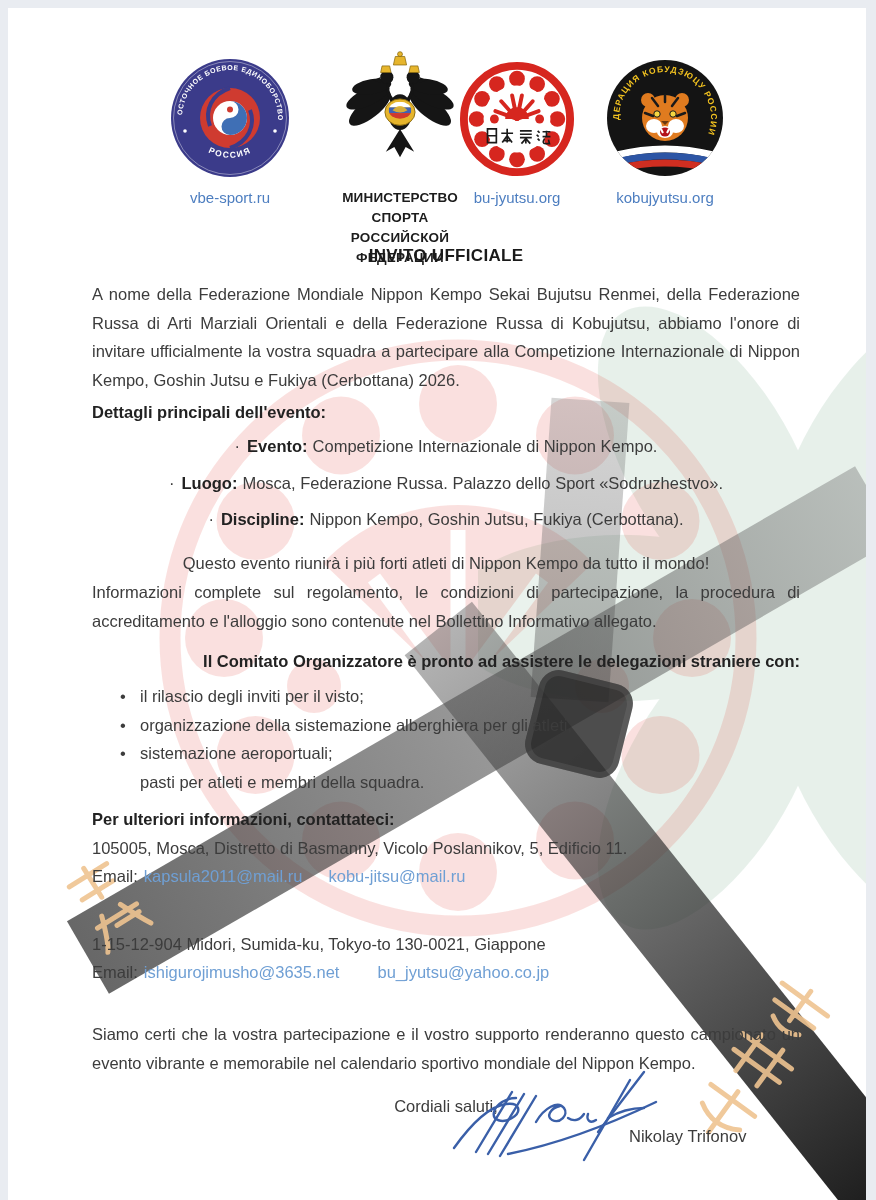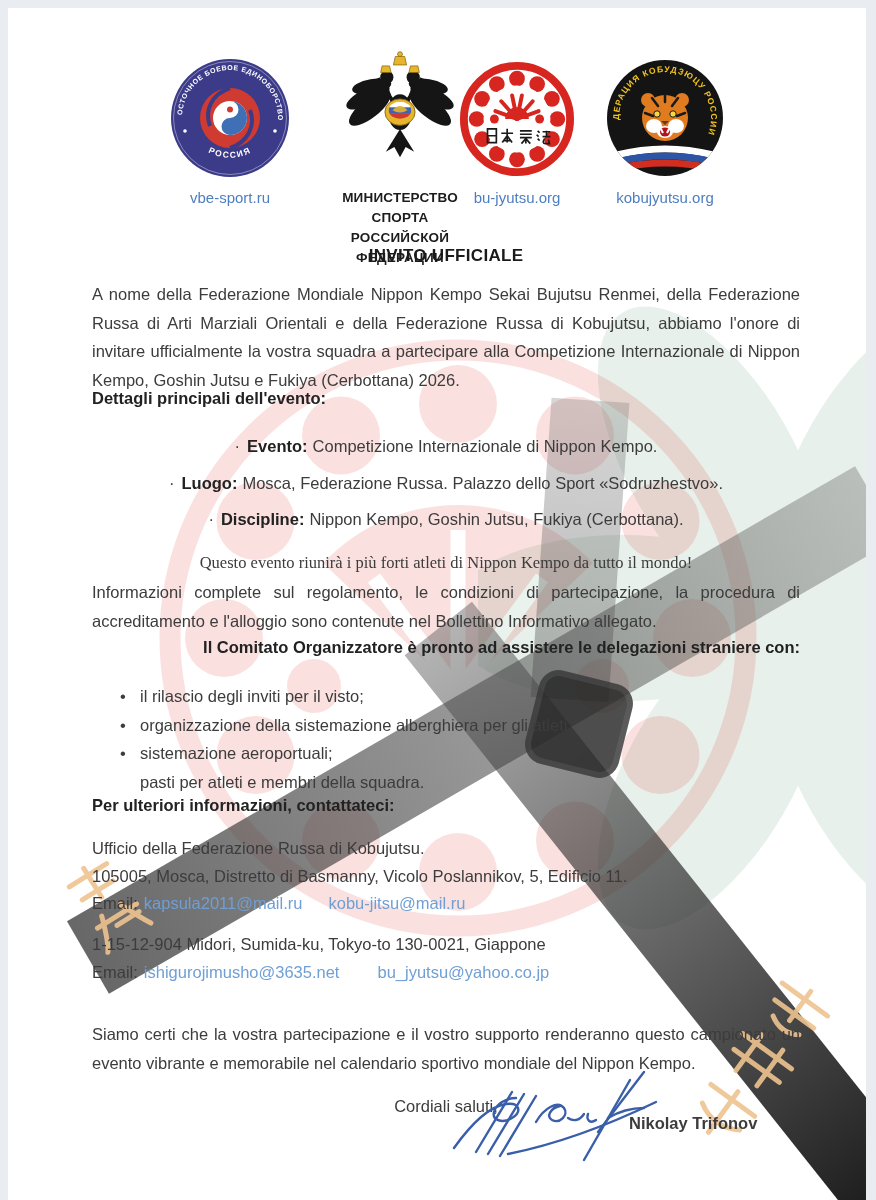--- a/index.html
+++ b/index.html
@@ -28,33 +28,33 @@
   .logos{position:absolute;left:0;top:0;width:100%;height:240px;z-index:2;}
   .logo-block{position:absolute;text-align:center;}
   .logo-link{font-size:15px;color:#4d7ec0;margin-top:7px;}
   .ministry-label{font-size:13.5px;font-weight:bold;color:#1c1c1c;line-height:20px;letter-spacing:.2px;margin-top:4px;}
 
   
   .content{position:absolute;left:84px;top:0;width:708px;z-index:3;color:#3c3c3c;font-size:16.5px;}
   .abs{position:absolute;width:708px;margin:0;}
   .title{text-align:center;font-weight:bold;color:#1a1a1a;font-size:17px;letter-spacing:.3px;}
   .para{line-height:28.5px;text-align:justify;}
-  .head{font-weight:bold;color:#222222;}
+  .head{font-weight:bold;color:#222222;margin-top:14px;}
   .dline{line-height:28.5px;text-align:center;}
   .dline .dot{margin-right:7px;}
   .dline b{color:#222222;margin-right:5px;}
   .blist p{position:relative;line-height:28.5px;margin:0;padding-left:48px;}
   .blist .bullet{position:absolute;left:28px;}
   .cline{line-height:27.5px;}
   .email-link{color:#6f9fd4;}
   .em1{margin-right:26px;}
   .em1b{margin-right:38px;}
   .signrow{height:60px;}
   .sig-svg{position:absolute;left:356px;top:-46px;}
-  .sig-name{position:absolute;left:537px;top:0;font-weight:bold;}
+  .sig-name{position:absolute;left:537px;top:13px;}
 </style>
 </head>
 <body>
 
 <div class="canvas">
 <div class="page">
 
   <div class="watermark">
     <svg class="wm-green" width="640" height="640" viewBox="0 0 200 200">
       <g fill="#2f7d4e">
@@ -255,37 +255,36 @@
     <p class="abs para" style="top:272px;">A nome della Federazione Mondiale Nippon Kempo Sekai Bujutsu Renmei, della Federazione Russa di Arti Marziali Orientali e della Federazione Russa di Kobujutsu, abbiamo l'onore di invitare ufficialmente la vostra squadra a partecipare alla Competizione Internazionale di Nippon Kempo, Goshin Jutsu e Fukiya (Cerbottana) 2026.</p>
 
     <p class="abs head" style="top:381px;">Dettagli principali dell'evento:</p>
 
     <div class="abs" style="top:424px;">
       <p class="dline" style="margin:0;"><span class="dot">·</span><b>Evento:</b><span>Competizione Internazionale di Nippon Kempo.</span></p>
       <p class="dline" style="margin:8px;"><span class="dot">·</span><b>Luogo:</b><span>Mosca, Federazione Russa. Palazzo dello Sport «Sodruzhestvo».</span></p>
       <p class="dline" style="margin:0;"><span class="dot">·</span><b>Discipline:</b><span>Nippon Kempo, Goshin Jutsu, Fukiya (Cerbottana).</span></p>
     </div>
 
-    <p class="abs dline" style="top:541px;font-family:Liberation Serif, serif;">Questo evento riunirà i più forti atleti di Nippon Kempo da tutto il mondo!</p>
+    <p class="abs dline" style="top:541px;">Questo evento riunirà i più forti atleti di Nippon Kempo da tutto il mondo!</p>
 
     <p class="abs para" style="top:570px;">Informazioni complete sul regolamento, le condizioni di partecipazione, la procedura di accreditamento e l'alloggio sono contenute nel Bollettino Informativo allegato.</p>
 
     <p class="abs head" style="top:630px;text-align:right;">Il Comitato Organizzatore è pronto ad assistere le delegazioni straniere con:</p>
 
     <div class="abs blist" style="top:674px;">
       <p><span class="bullet">•</span><span>il rilascio degli inviti per il visto;</span></p>
       <p><span class="bullet">•</span><span>organizzazione della sistemazione alberghiera per gli atleti;</span></p>
       <p><span class="bullet">•</span><span>sistemazione aeroportuali;</span></p>
       <p><span>pasti per atleti e membri della squadra.</span></p>
     </div>
 
     <p class="abs head" style="top:788px;">Per ulteriori informazioni, contattateci:</p>
 
     <div class="abs" style="top:827px;">
-      <div class="cline">Ufficio della Federazione Russa di Kobujutsu.</div>
       <div class="cline">105005, Mosca, Distretto di Basmanny, Vicolo Poslannikov, 5, Edificio 11.</div>
       <div class="cline">
         <span class="em1" style="margin-right:6px;">Email:</span><span class="email-link em1">kapsula2011@mail.ru</span><span class="email-link">kobu-jitsu@mail.ru</span>
       </div>
     </div>
 
     <div class="abs" style="top:923px;">
       <div class="cline">1-15-12-904 Midori, Sumida-ku, Tokyo-to 130-0021, Giappone</div>
       <div class="cline">
         <span style="margin-right:6px;">Email:</span><span class="email-link em1b">ishigurojimusho@3635.net</span><span class="email-link">bu_jyutsu@yahoo.co.jp</span>

